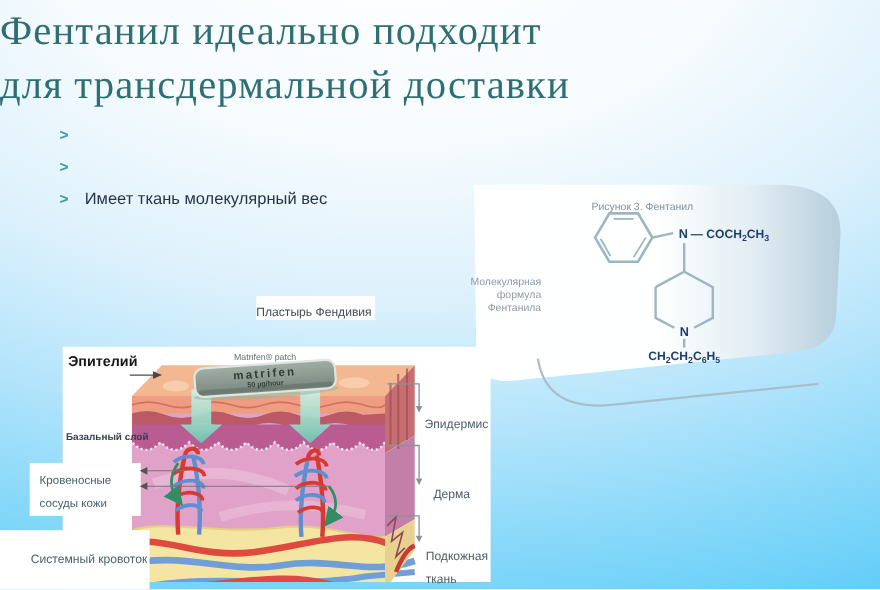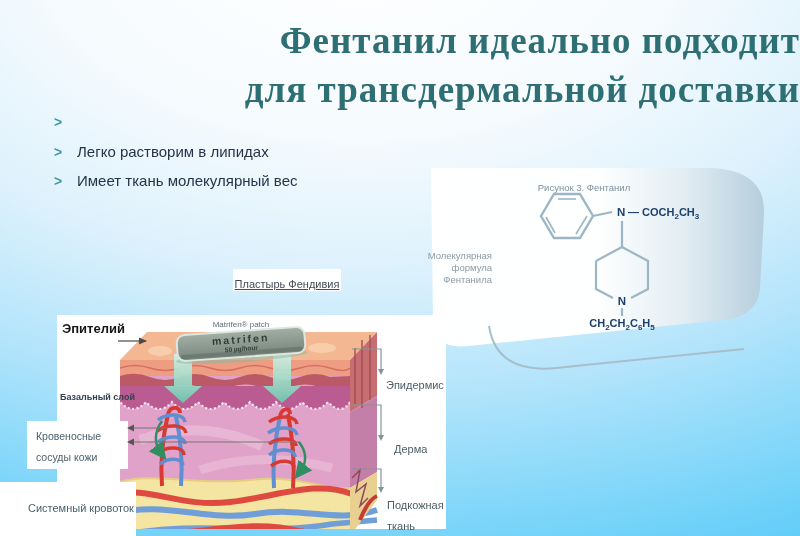--- a/index.html
+++ b/index.html
@@ -3,31 +3,31 @@
 <meta charset="utf-8">
 <style>
   html,body{margin:0;padding:0;}
   .slide{
     position:relative;width:800px;height:536px;overflow:hidden;
     background: radial-gradient(140% 130% at 45% -12%,
       #ffffff 0%, #f6fbfe 28%, #ddf1fc 48%, #b3e4fb 66%, #7cd5f9 85%, #55c9f8 100%);
     font-family:"Liberation Sans",sans-serif;
   }
   .title{
-    position:absolute;top:16px;left:0;width:100%;text-align:right;
+    position:absolute;top:4px;left:0;width:100%;text-align:left;
     font-family:"Liberation Serif",serif;font-size:37px;line-height:49px;
-    color:#2e6f74;letter-spacing:1px;font-weight:bold;
+    color:#2e6f74;letter-spacing:1px;
   }
   .bullets{position:absolute;left:54px;top:114px;}
   .bullet{display:flex;align-items:baseline;height:29px;font-size:15px;color:#273349;}
   .bullet .marker{color:#3f98a0;font-weight:bold;width:23px;font-size:14px;flex:0 0 23px;}
   .patch-callout{
     position:absolute;left:233px;top:269px;width:108px;height:22px;
-    background:#ffffff;text-align:center;line-height:30px;
-    font-size:11px;color:#414c56;text-decoration:underline;
+    background:#ffffff;text-align:left;line-height:30px;
+    font-size:11px;color:#414c56;
   }
   .formula-svg{position:absolute;left:420px;top:160px;}
   .diagram-svg{position:absolute;left:0px;top:315px;}
   svg text{font-family:"Liberation Sans",sans-serif;}
 </style>
 </head>
 <body>
 
 <div class="slide">
 
@@ -35,21 +35,20 @@
     <div>Фентанил идеально подходит</div>
     <div>для трансдермальной доставки</div>
   </div>
 
   <div class="bullets">
     <div class="bullet">
       <span class="marker">&gt;</span>
     </div>
     <div class="bullet">
       <span class="marker">&gt;</span>
-      <span>Легко растворим в липидах</span>
     </div>
     <div class="bullet">
       <span class="marker">&gt;</span>
       <span>Имеет ткань молекулярный вес</span>
     </div>
   </div>
 
   <svg class="formula-svg" width="370" height="230" viewBox="420 160 370 230">
     <defs>
       <linearGradient id="panelGrad" x1="0" y1="0" x2="1" y2="0">

